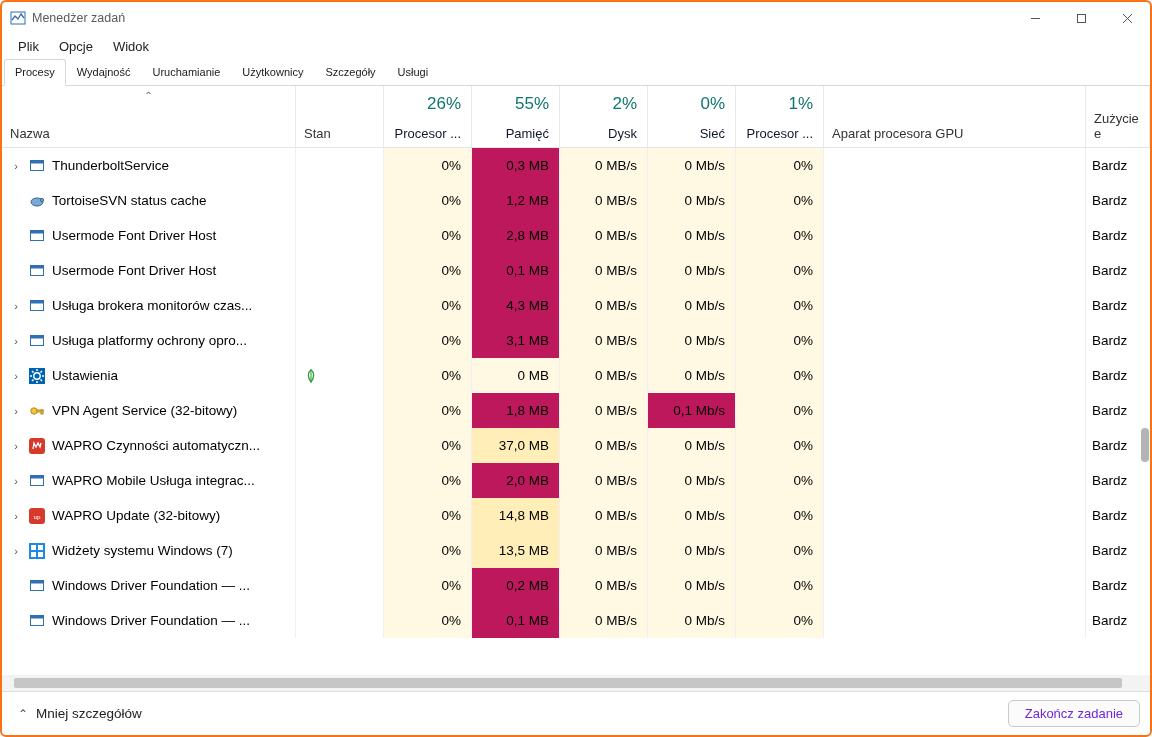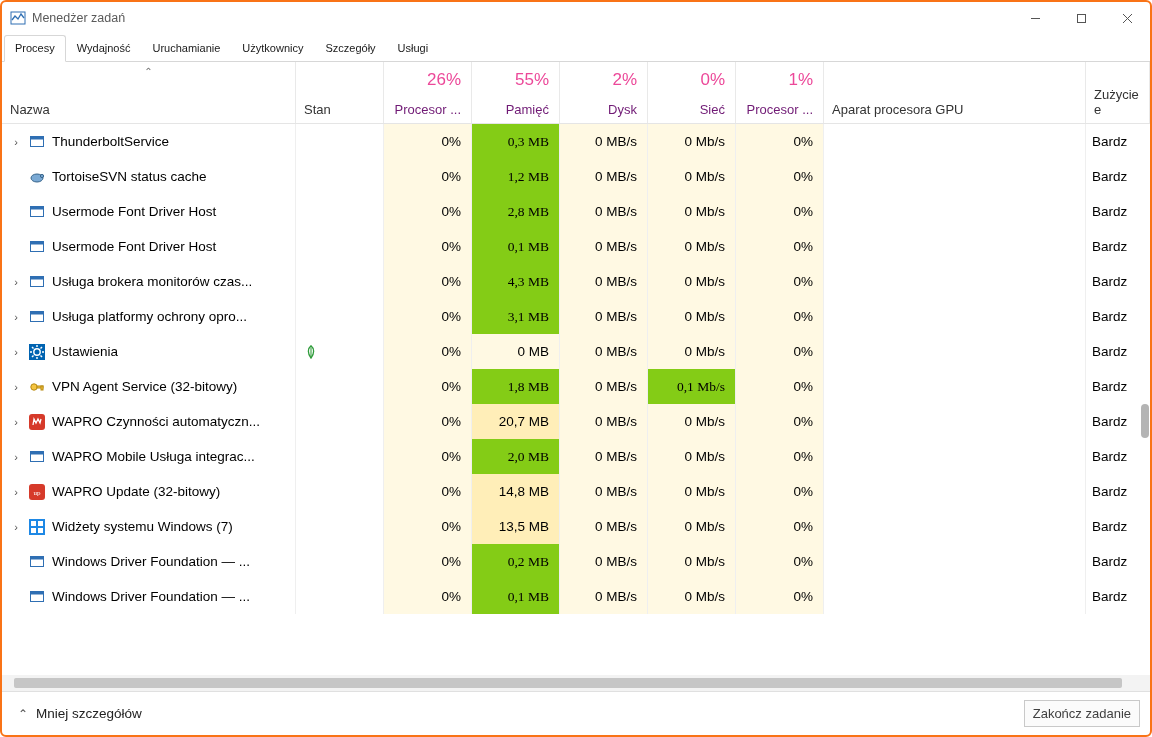--- a/index.html
+++ b/index.html
@@ -96,24 +96,24 @@
     position: relative;
     display: flex;
     flex-direction: column;
     justify-content: flex-end;
     padding-bottom: 6px;
   }
   .hcol .top {
     position: absolute;
     top: 8px; right: 10px;
     font-size: 17px;
-    color: #ec4899;
+    color: #0f766e;
   }
   .hcol .bot-left { padding-left: 8px; color: #333; }
-  .hcol .bot-right { text-align: right; padding-right: 10px; color: #701a75; }
+  .hcol .bot-right { text-align: right; padding-right: 10px; color: #0f172a; }
   .sort-caret {
     position: absolute;
     top: 4px; left: 50%; transform: translateX(-50%);
     font-size: 10px; color: #6a6a6a;
   }
   
   .w-name   { width: 294px; }
   .w-state  { width: 88px; }
   .w-cpu    { width: 88px; }
   .w-mem    { width: 88px; }
@@ -158,21 +158,21 @@
   }
   .picon svg { width: 16px; height: 16px; }
   .leaf-icon {
     width: 14px; height: 14px;
     color: #2e9b3a;
     margin-left: 4px;
   }
   .state-cell { padding-left: 4px; }
   
   .heat0 { background: #fff9e3; }
-  .heat1 { background: #84cc16; font-family: Liberation Serif, serif; }
+  .heat1 { background: #be185d; }
   .heat2 { background: #ffeeb8; }
   .gpucons-cell { padding-left: 6px; }
   
   .hscroll {
     height: 16px;
     background: #f3f3f3;
     display: flex;
     align-items: center;
     padding: 0 12px;
   }
@@ -207,24 +207,24 @@
     display: flex; align-items: center;
     font-size: 13.5px;
     color: #222;
     gap: 8px;
     padding: 4px 6px;
   }
   .fewer .chev { font-size: 12px; color: #555; }
   .end-btn {
     margin-left: auto;
     border: 1px solid #c9c9c9;
-    border-radius: 0;
-    padding: 5px 8px;
+    border-radius: 5px;
+    padding: 5px 16px;
     font-size: 13px;
-    color: #404040;
+    color: #6d28d9;
     background: #fbfbfb;
   }
 </style>
 </head>
 <body>
 
 <div class="window">
 
   <div class="titlebar">
     <span class="app-icon">
@@ -247,20 +247,25 @@
       </div>
       <div class="win-btn">
         <svg width="11" height="11">
             <line x1="1" y1="1" x2="10" y2="10" stroke-width="1"></line>
             <line x1="10" y1="1" x2="1" y2="10" stroke-width="1"></line>
           </svg>
       </div>
     </div>
   </div>
 
+  <div class="menubar" id="menubar">
+      <span class="menu-item">Plik</span>
+      <span class="menu-item">Opcje</span>
+      <span class="menu-item">Widok</span>
+    </div>
 
   <div class="tabbar" id="tabbar">
       <div class="tab active">Procesy</div>
       <div class="tab">Wydajność</div>
       <div class="tab">Uruchamianie</div>
       <div class="tab">Użytkownicy</div>
       <div class="tab">Szczegóły</div>
       <div class="tab">Usługi</div>
     </div>
 
@@ -488,21 +493,21 @@
             <span class="picon">
               <svg viewBox="0 0 16 16">
                 <rect x="0" y="0" width="16" height="16" rx="3" fill="#d63a2a"></rect>
                 <path d="M4 11 L5 5 L7 9 L9 5 L11 9 L12 5" fill="none" stroke="#fff" stroke-width="1.3"></path>
               </svg>
             </span>
             <span>WAPRO Czynności automatyczn...</span>
           </div>
           <div class="cell state-cell w-state"></div>
           <div class="cell num w-cpu heat0">0%</div>
-          <div class="cell num w-mem heat2">20,7 MB</div>
+          <div class="cell num w-mem heat2">37,0 MB</div>
           <div class="cell num w-disk heat0">0 MB/s</div>
           <div class="cell num w-net heat0">0 Mb/s</div>
           <div class="cell num w-gpu heat0">0%</div>
           <div class="cell w-gpueng"></div>
           <div class="cell gpucons-cell w-gpucons" style="border-right: none;">Bardz</div>
         </div>
         <div class="row">
           <div class="cell name w-name">
             <span class="expander">›</span>
             <span class="picon">

